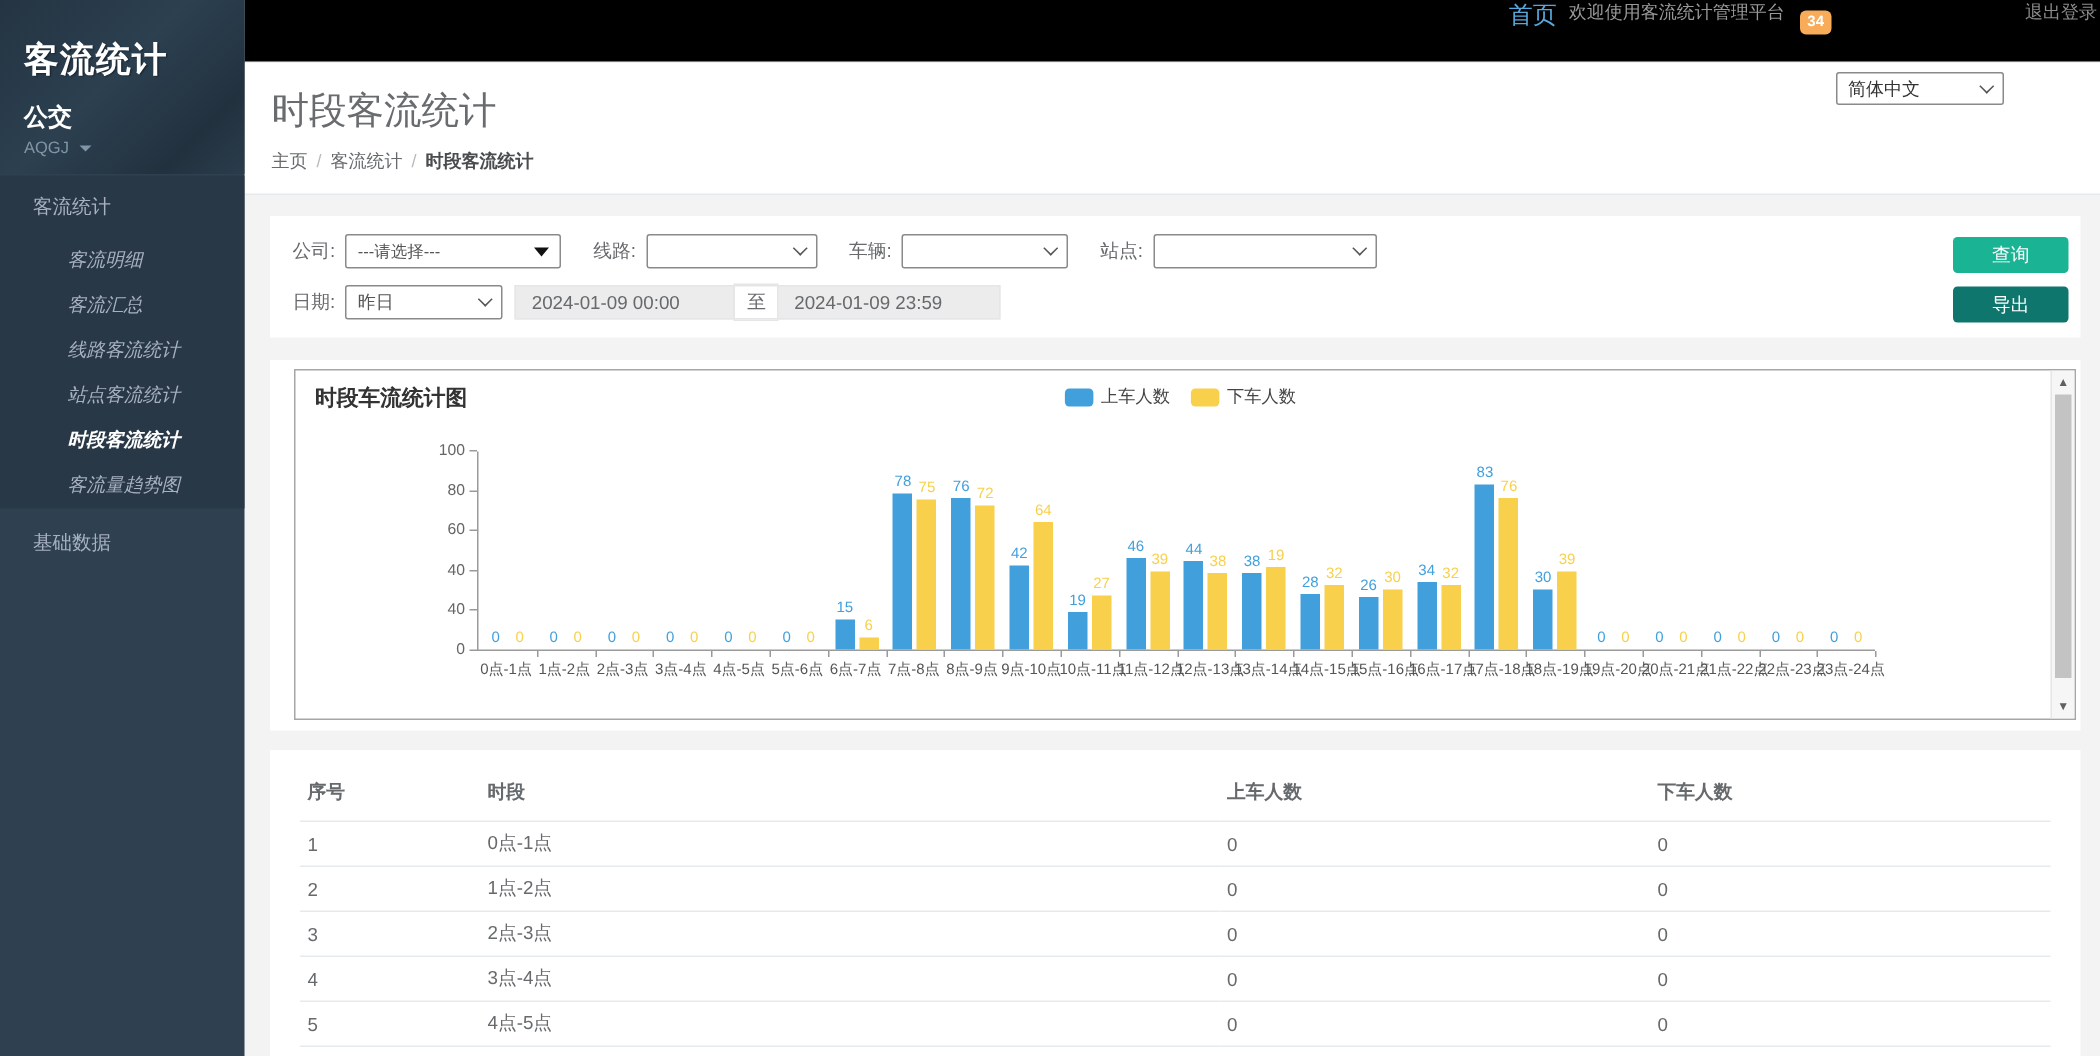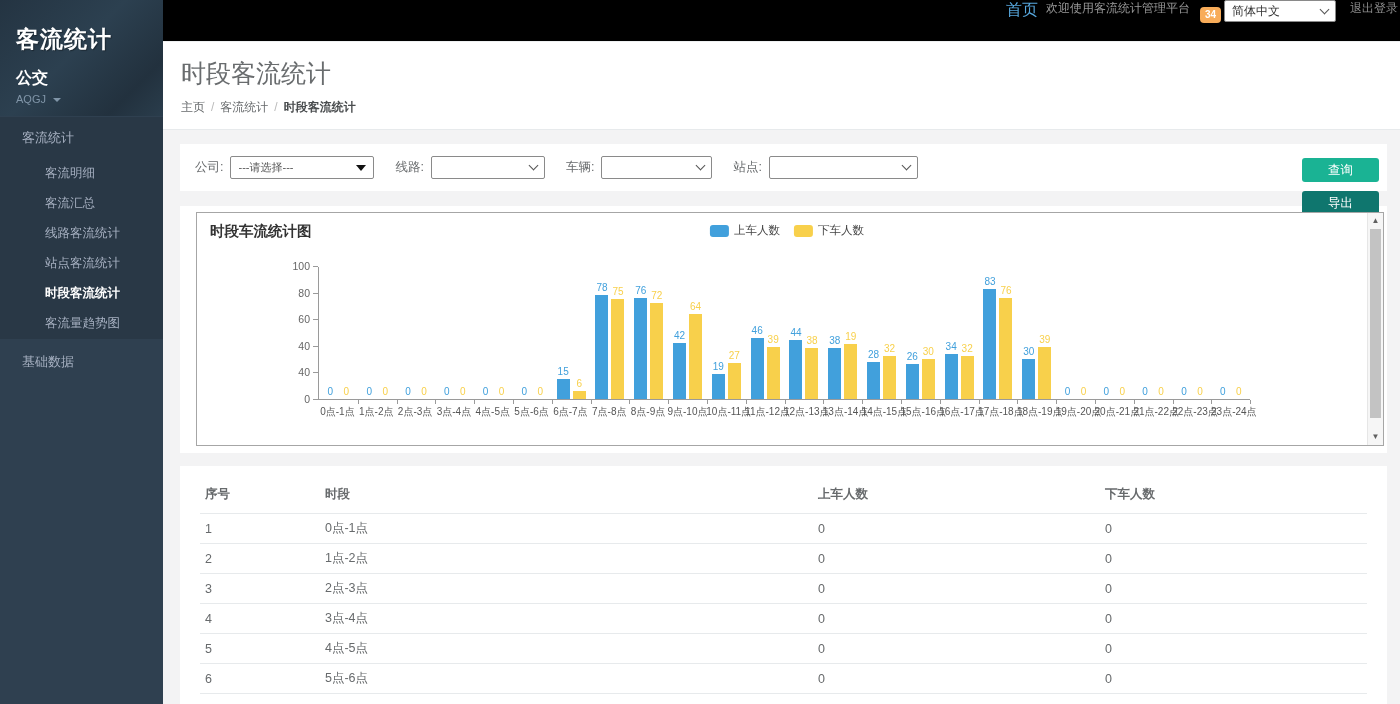--- a/index.html
+++ b/index.html
@@ -12,35 +12,35 @@
     background:linear-gradient(135deg,#243442 0%,#2c4050 45%,#22313e 80%,#2a3d4c 100%); }
   .brand { color:#fff; font-size:23px; font-weight:bold; letter-spacing:1px; margin-top:8px;
     text-shadow:1px 1px 1px rgba(0,0,0,.35); }
   .org { color:#fff; font-size:16px; font-weight:bold; margin-top:13px; }
   .user-row { color:#8095a8; font-size:11px; margin-top:4px; cursor:pointer; }
   .caret-down { display:inline-block; width:0; height:0; border-left:4px solid transparent;
     border-right:4px solid transparent; border-top:4px solid #8095a8; margin-left:4px; vertical-align:middle; }
   .nav { margin-top:1px; }
   .nav-group.expanded { background:#293846; }
   .nav-item { display:block; padding:12px 10px 12px 22px; font-size:13px; color:#a7b1c2; cursor:pointer; }
-  .nav-sub .nav-item { padding:6px 10px 7px 45px; font-size:12.5px; }
+  .nav-sub .nav-item { padding:6px 10px 7px 45px; font-size:12.5px;font-style:italic; }
   .nav-item.active { color:#ffffff; font-weight:bold; }
   .nav-top { padding:14px 10px 14px 22px; }
 
   
   .main { margin-left:163px; height:704px; position:relative; }
   .topbar { height:42px; background:#000000; border-bottom:1px solid #eef0f1;
     display:flex; align-items:flex-start; justify-content:flex-end; padding-right:2px; }
   .home-link { color:#57a7dd; font-size:16px; cursor:pointer; margin-right:8px; }
   .welcome { color:#999; font-size:12px; margin-right:10px; }
   .badge { background:#f8ac59; color:#fff; font-size:10px; font-weight:bold; line-height:1;
     padding:3px 5px; border-radius:4px; align-self:flex-start; margin-top:7px; margin-right:3px; }
   .lang-select { width:112px; height:22px; border:1px solid #8a8a8a; border-radius:2px; background:#fff;
     font-size:12px; color:#333; display:flex; align-items:center; justify-content:space-between;
-    padding:0 7px; margin-right:14px; cursor:pointer; }
+    padding:0 7px; margin-right:14px; cursor:pointer;margin-top:48px; }
   .chev { width:7px; height:7px; border-right:1.6px solid #555; border-bottom:1.6px solid #555;
     transform:rotate(45deg); margin-top:-4px; flex:0 0 auto; }
   .logout { color:#8c8c8c; font-size:12px; cursor:pointer; }
 
   .page-heading { background:#fff; padding:15px 0 13px 18px; border-bottom:1px solid #e7eaec; }
   .page-title { font-size:25px; font-weight:300; color:#696c6e; }
   .breadcrumb { margin-top:9px; font-size:12px; color:#676a6c; }
   .breadcrumb .crumb { cursor:pointer; }
   .breadcrumb .sep { color:#bbb; margin:0 6px; }
   .breadcrumb .current { font-weight:bold; color:#4a4d4f; cursor:default; }
@@ -169,20 +169,31 @@
         <div class="sel" style="width:111px">
           <span></span>
           <span class="chev"></span>
         </div>
         <span class="gap"></span>
         <span class="f-label">站点:</span>
         <div class="sel" style="width:149px">
           <span></span>
           <span class="chev"></span>
         </div>
+      </div>
+      <div class="filter-row">
+        <span class="f-label">日期:</span>
+        <div class="sel" style="width:105px">
+          <span>昨日</span>
+          <span class="chev"></span>
+        </div>
+        <span style="width:8px"></span>
+        <div class="date-input" style="width:147px">2024-01-09 00:00</div>
+        <div class="to-box">至</div>
+        <div class="date-input" style="width:149px">2024-01-09 23:59</div>
       </div>
       <div class="btn-col">
         <button class="btn btn-query">查询</button>
         <button class="btn btn-export">导出</button>
       </div>
     </div>
 
     <div class="card chart-card">
       <div class="chart-box">
         <div class="chart-title">时段车流统计图</div>

